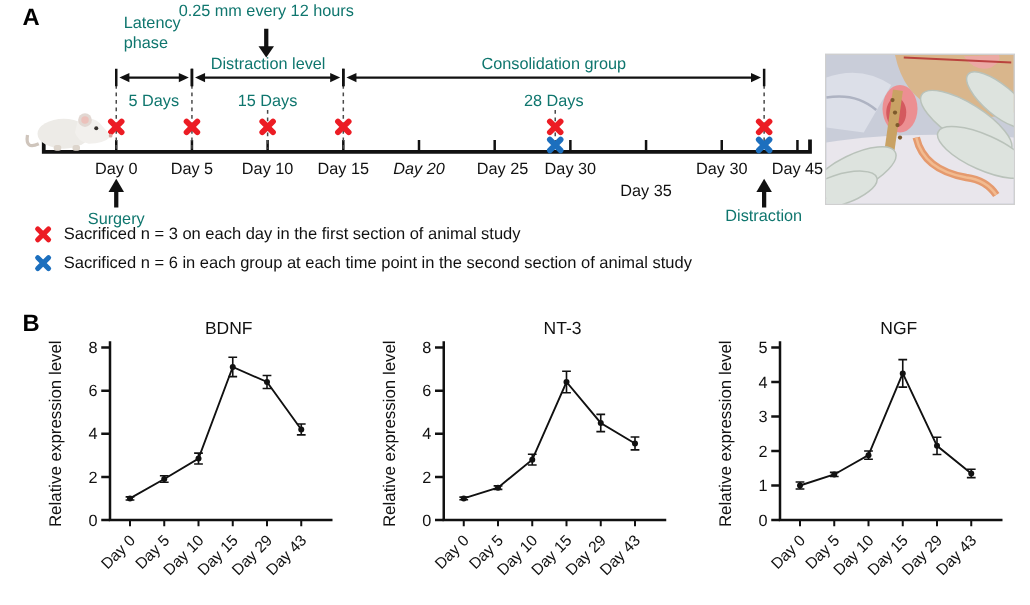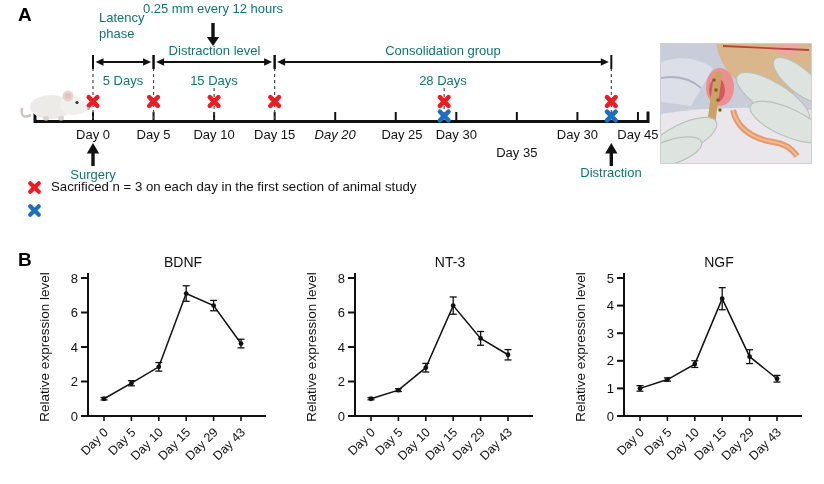--- a/index.html
+++ b/index.html
@@ -113,20 +113,21 @@
   <div class="abs legend-row" style="top:179px">
     <svg class="legend-marker" width="15" height="15" viewBox="0 0 15 15">
       <path d="M3.2 3.2 L11.8 11.8 M3.2 11.8 L11.8 3.2" stroke-width="4.2" stroke-linecap="round" fill="none" stroke="#ec1c24"></path>
     </svg>
     <span>Sacrificed n = 3 on each day in the first section of animal study</span>
   </div>
   <div class="abs legend-row" style="top:202px">
     <svg class="legend-marker" width="15" height="15" viewBox="0 0 15 15">
       <path d="M3.2 3.2 L11.8 11.8 M3.2 11.8 L11.8 3.2" stroke-width="4.2" stroke-linecap="round" fill="none" stroke="#1c6fbe"></path>
     </svg>
+    <span>Sacrificed n = 6 in each group at each time point in the second section of animal study</span>
   </div>
 
   <div id="photo-frame" class="abs" style="left:660px;top:43px;width:150px;height:119px">
     <svg width="150" height="119" viewBox="0 0 150 119" preserveAspectRatio="none">
       <rect x="0" y="0" width="150" height="119" fill="#c9cdd9"></rect>
       <path d="M0 18 Q28 8 52 24 L30 62 L0 58 Z" fill="#dcdfe8"></path>
       <path d="M0 34 Q24 30 40 44" stroke="#aeb3c2" stroke-width="2" fill="none"></path>
       <path d="M0 70 Q60 60 150 66 L150 119 L0 119 Z" fill="#e9e6ec"></path>
       <path d="M55 0 L150 0 L150 46 Q112 56 86 42 Q62 32 55 0 Z" fill="#d9b68c"></path>
       <path d="M110 1 Q119 14 132 10 Q141 5 138 0 Z" fill="#eba9a4"></path>

